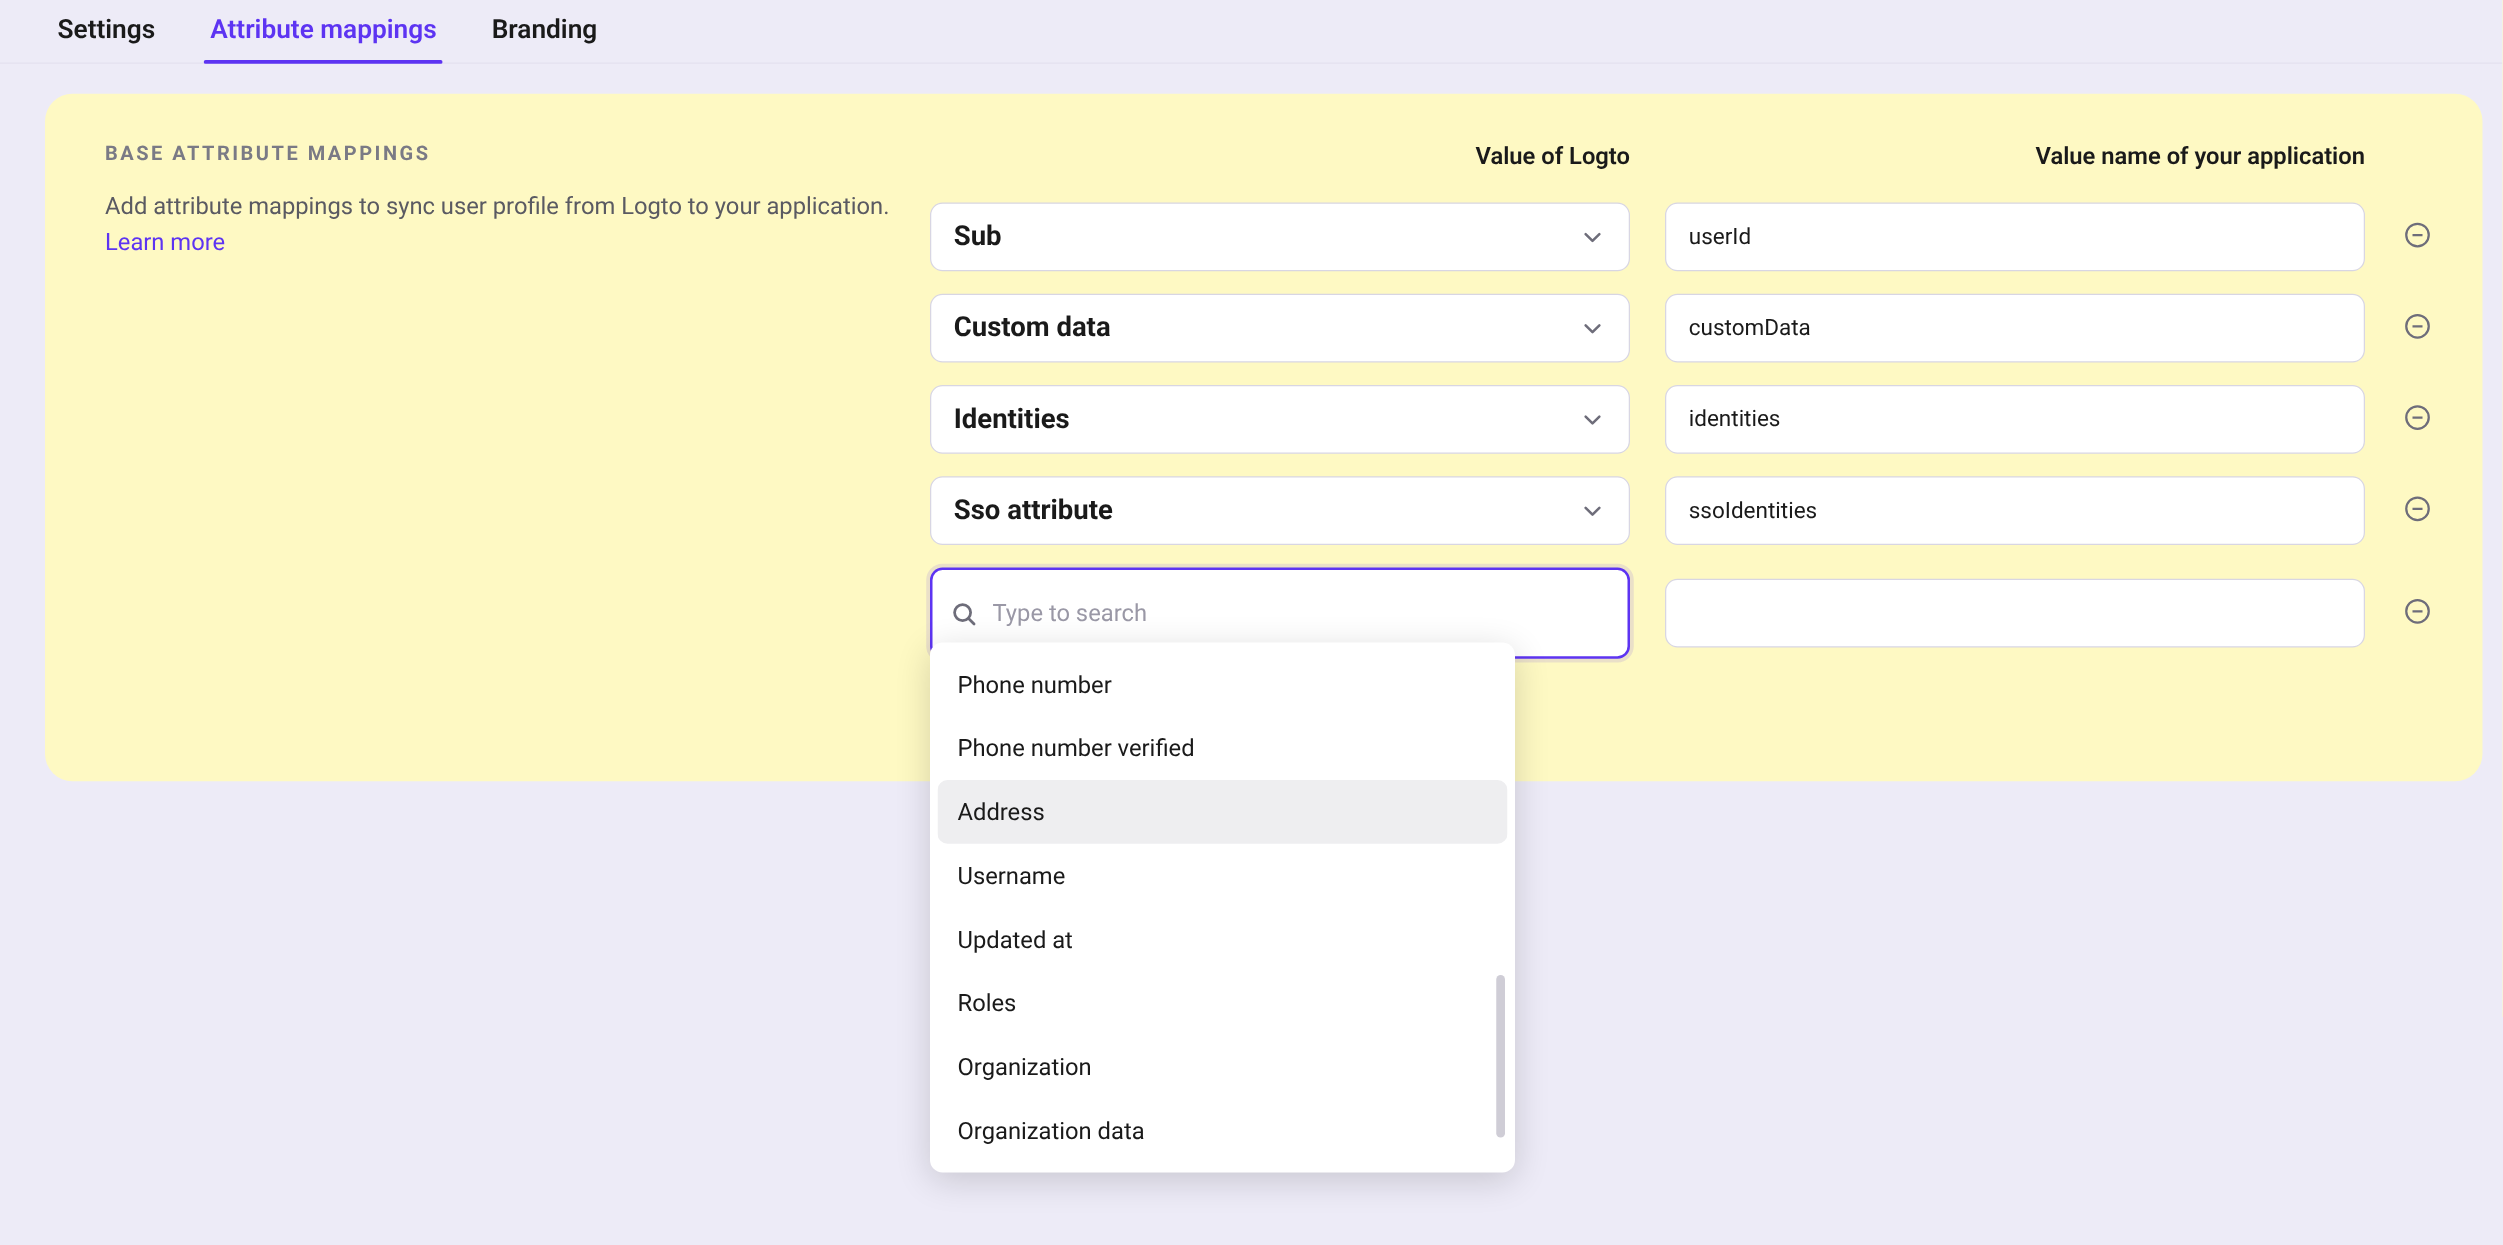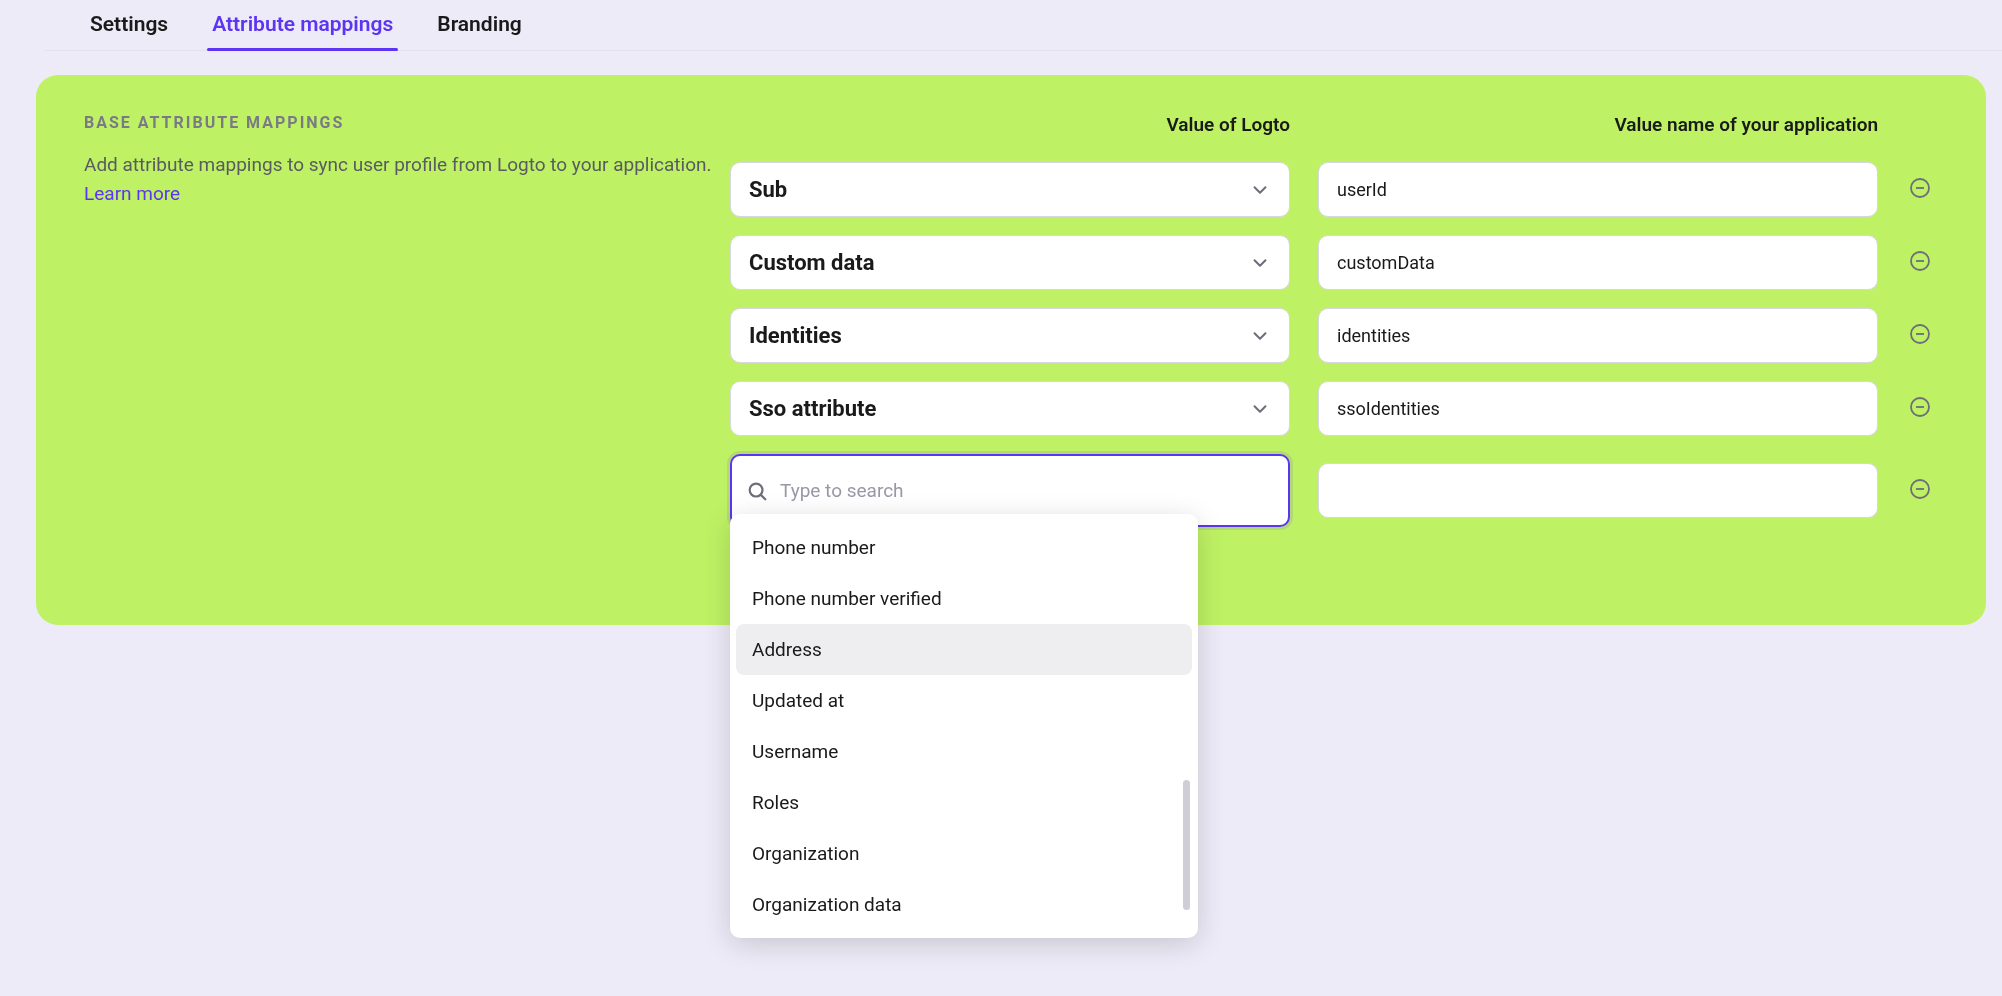--- a/index.html
+++ b/index.html
@@ -12,21 +12,20 @@
   .page {
     width: 2002px;
     min-height: 996px;
     position: relative;
   }
   .tabs {
     display: flex;
     gap: 44px;
     padding: 0 46px;
     border-bottom: 1px solid #e3e1f0;
-    margin-left: 44px;
   }
   .tab {
     padding: 12px 0 14px 0;
     font-size: 21px;
     font-weight: 600;
     color: #1a1a1a;
     cursor: pointer;
     position: relative;
   }
   .tab.active {
@@ -35,25 +34,25 @@
   .tab.active::after {
     content: "";
     position: absolute;
     left: -5px; right: -5px; bottom: -1px;
     height: 3px;
     background: #5d34f2;
     border-radius: 2px;
   }
   .card {
     margin: 24px 16px 0 36px;
-    background: #bef264;
+    background: #fef9c3;
     border-radius: 22px;
     padding: 38px 48px 48px 48px;
     display: flex;
-    gap: 10px;
+    gap: 24px;
     min-height: 550px;
   }
   .left-col {
     width: 636px;
     flex-shrink: 0;
   }
   .section-title {
     font-size: 16px;
     font-weight: 700;
     letter-spacing: 2px;
@@ -275,22 +274,22 @@
                   <line x1="21" y1="21" x2="16.2" y2="16.2"></line>
                 </svg>
               </span>
             <input class="search-input" placeholder="Type to search" style="">
           </div>
           <div class="dropdown">
             <div class="dropdown-inner" id="dropdown-inner">
                 <div class="dropdown-item">Phone number</div>
                 <div class="dropdown-item">Phone number verified</div>
                 <div class="dropdown-item hover">Address</div>
+                <div class="dropdown-item">Username</div>
                 <div class="dropdown-item">Updated at</div>
-                <div class="dropdown-item">Username</div>
                 <div class="dropdown-item">Roles</div>
                 <div class="dropdown-item">Organization</div>
                 <div class="dropdown-item">Organization data</div>
                 <div class="fake-scrollbar"></div>
               </div>
           </div>
         </div>
         <input class="text-input" value="" style="">
         <div class="remove-btn">
           <span><svg width="24" height="24" viewBox="0 0 24 24" fill="none" stroke="currentColor" stroke-width="1.8">

